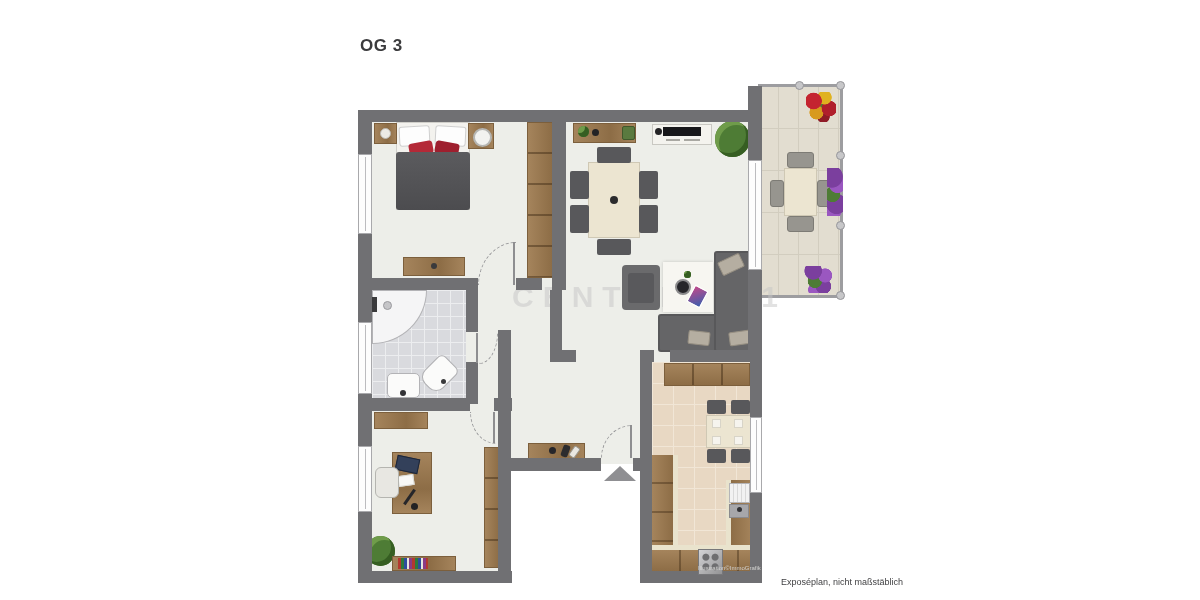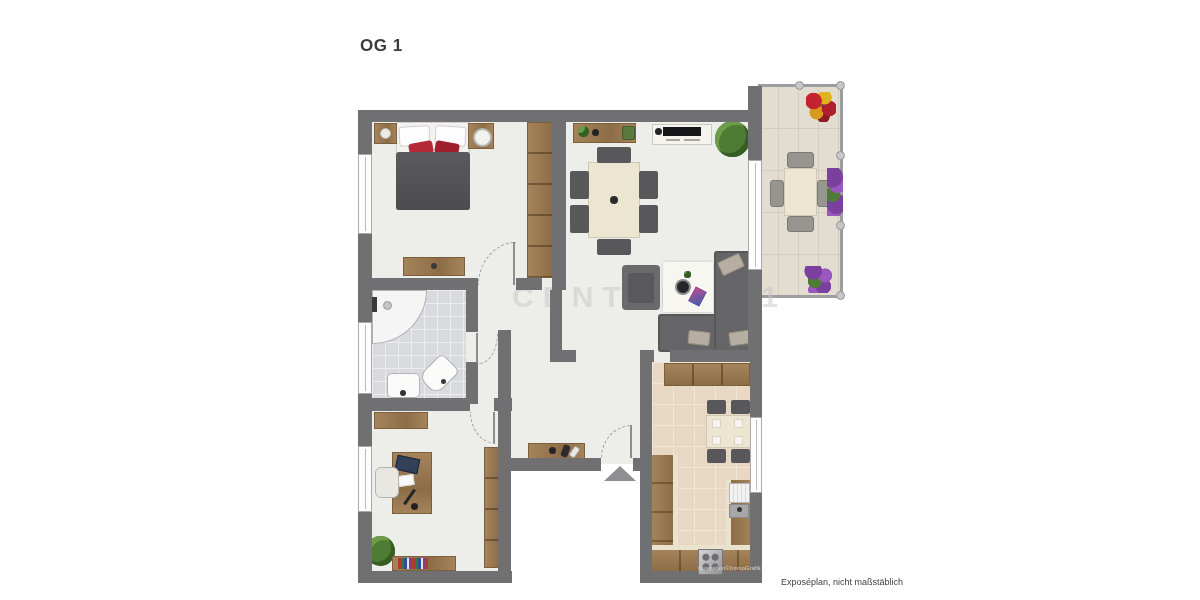--- a/index.html
+++ b/index.html
@@ -64,21 +64,21 @@
     radial-gradient(circle at 60% 75%,#7b3f9e 0 26%,transparent 28%),
     radial-gradient(circle at 35% 88%,#9a57c0 0 20%,transparent 22%);}
   .sofa{background:var(--sofa,#656567);box-shadow:inset 0 0 0 2px rgba(0,0,0,.12);border-radius:3px;}
   .cushion{position:absolute;z-index:4;background:#b5aea1;border:1px solid #968f82;border-radius:2px;}
 </style>
 </head>
 <body>
 
 <div class="canvas">
 
-  <div class="title">OG 1</div>
+  <div class="title">OG 3</div>
   <div class="watermark">CENTURY 21</div>
 
   <div class="baltiles" style="left:758px;top:86px;width:84px;height:211px;"></div>
   <div class="rail" style="left:758px;top:84px;width:85px;height:3px;"></div>
   <div class="rail" style="left:840px;top:84px;width:3px;height:214px;"></div>
   <div class="rail" style="left:758px;top:295px;width:85px;height:3px;"></div>
   <div class="post" style="left:836px;top:81px;"></div>
   <div class="post" style="left:836px;top:151px;"></div>
   <div class="post" style="left:836px;top:221px;"></div>
   <div class="post" style="left:836px;top:291px;"></div>

